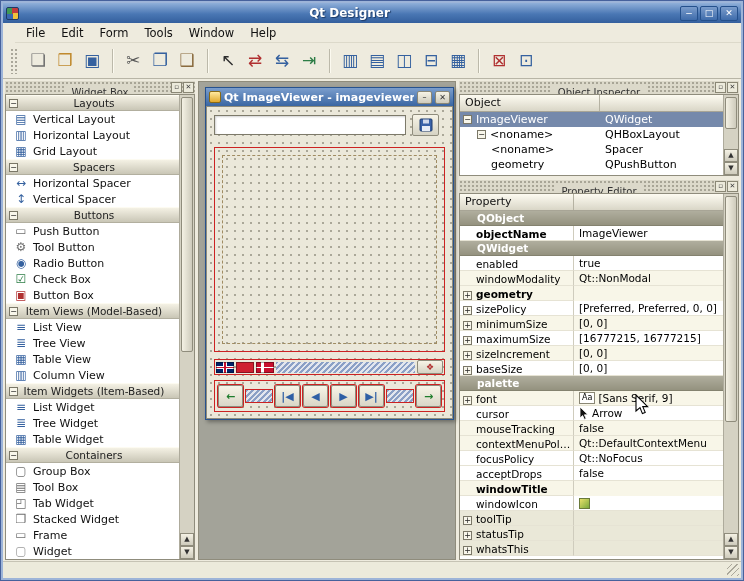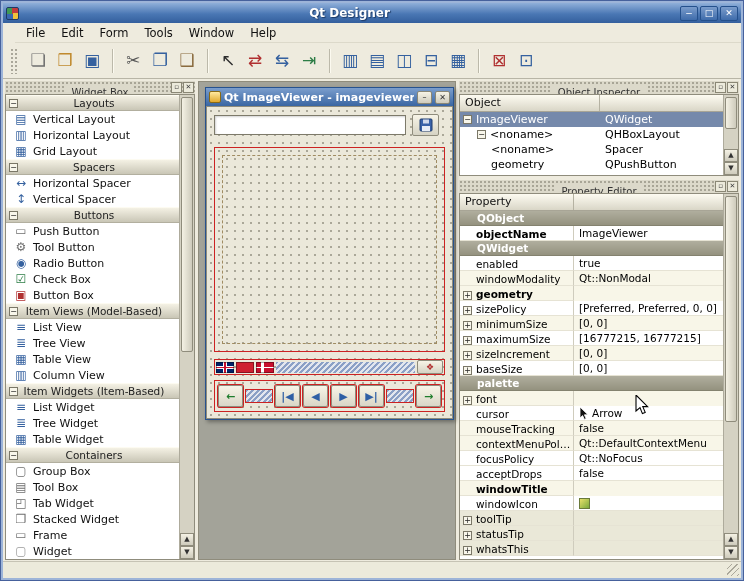--- a/index.html
+++ b/index.html
@@ -589,20 +589,24 @@
               <div class="pe-val">
                 <span class="pe-vtext">[0, 0]</span>
               </div>
             </div>
             <div class="pe-group">palette</div>
             <div class="pe-row alt">
               <div class="pe-prop">
                 <span class="exp-box">+</span>
                 <span class="pe-pname">font</span>
               </div>
+              <div class="pe-val">
+                <span class="pe-aa">Aa</span>
+                <span class="pe-vtext">[Sans Serif, 9]</span>
+              </div>
             </div>
             <div class="pe-row">
               <div class="pe-prop">
                 <span class="noexp"></span>
                 <span class="pe-pname">cursor</span>
               </div>
               <div class="pe-val">
                 <span class="pe-cur">
                   <svg width="10" height="13" viewBox="0 0 10 13">
                     <path d="M1,0 L1,11 L3.6,8.6 L5.4,12.4 L7.2,11.6 L5.4,7.8 L9,7.8 Z" fill="#111" stroke="#fff" stroke-width="0.8"></path>

